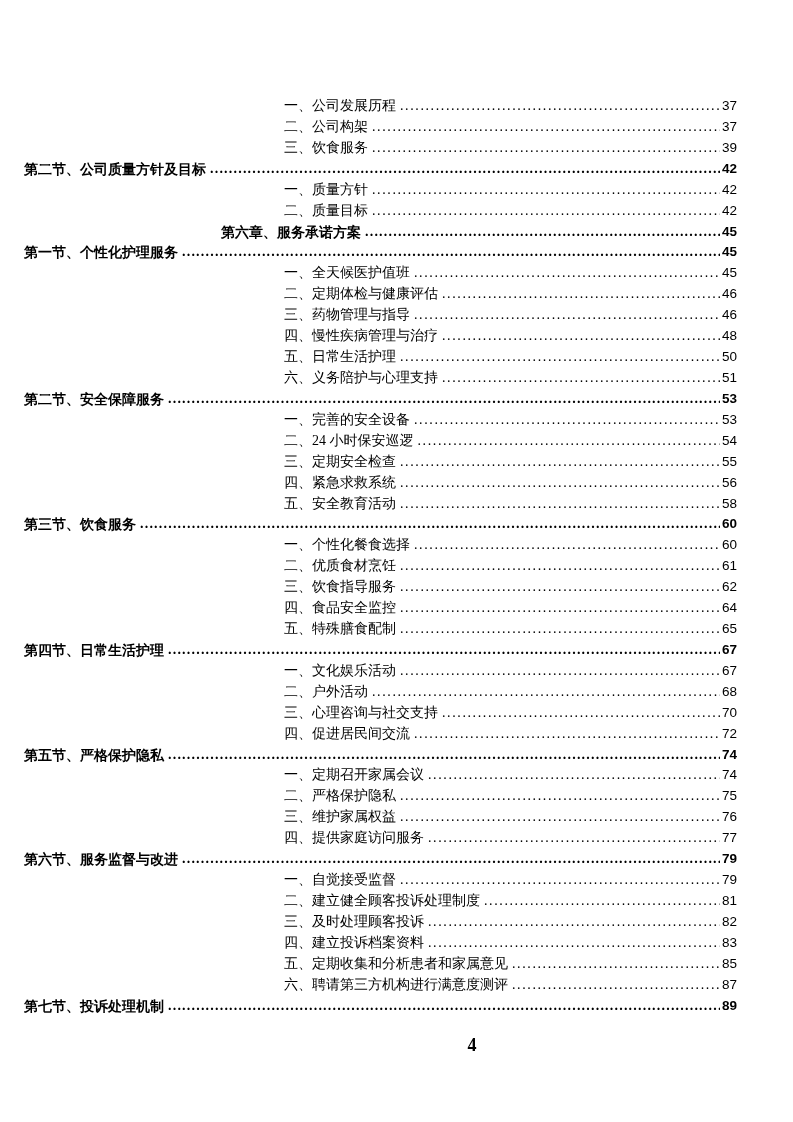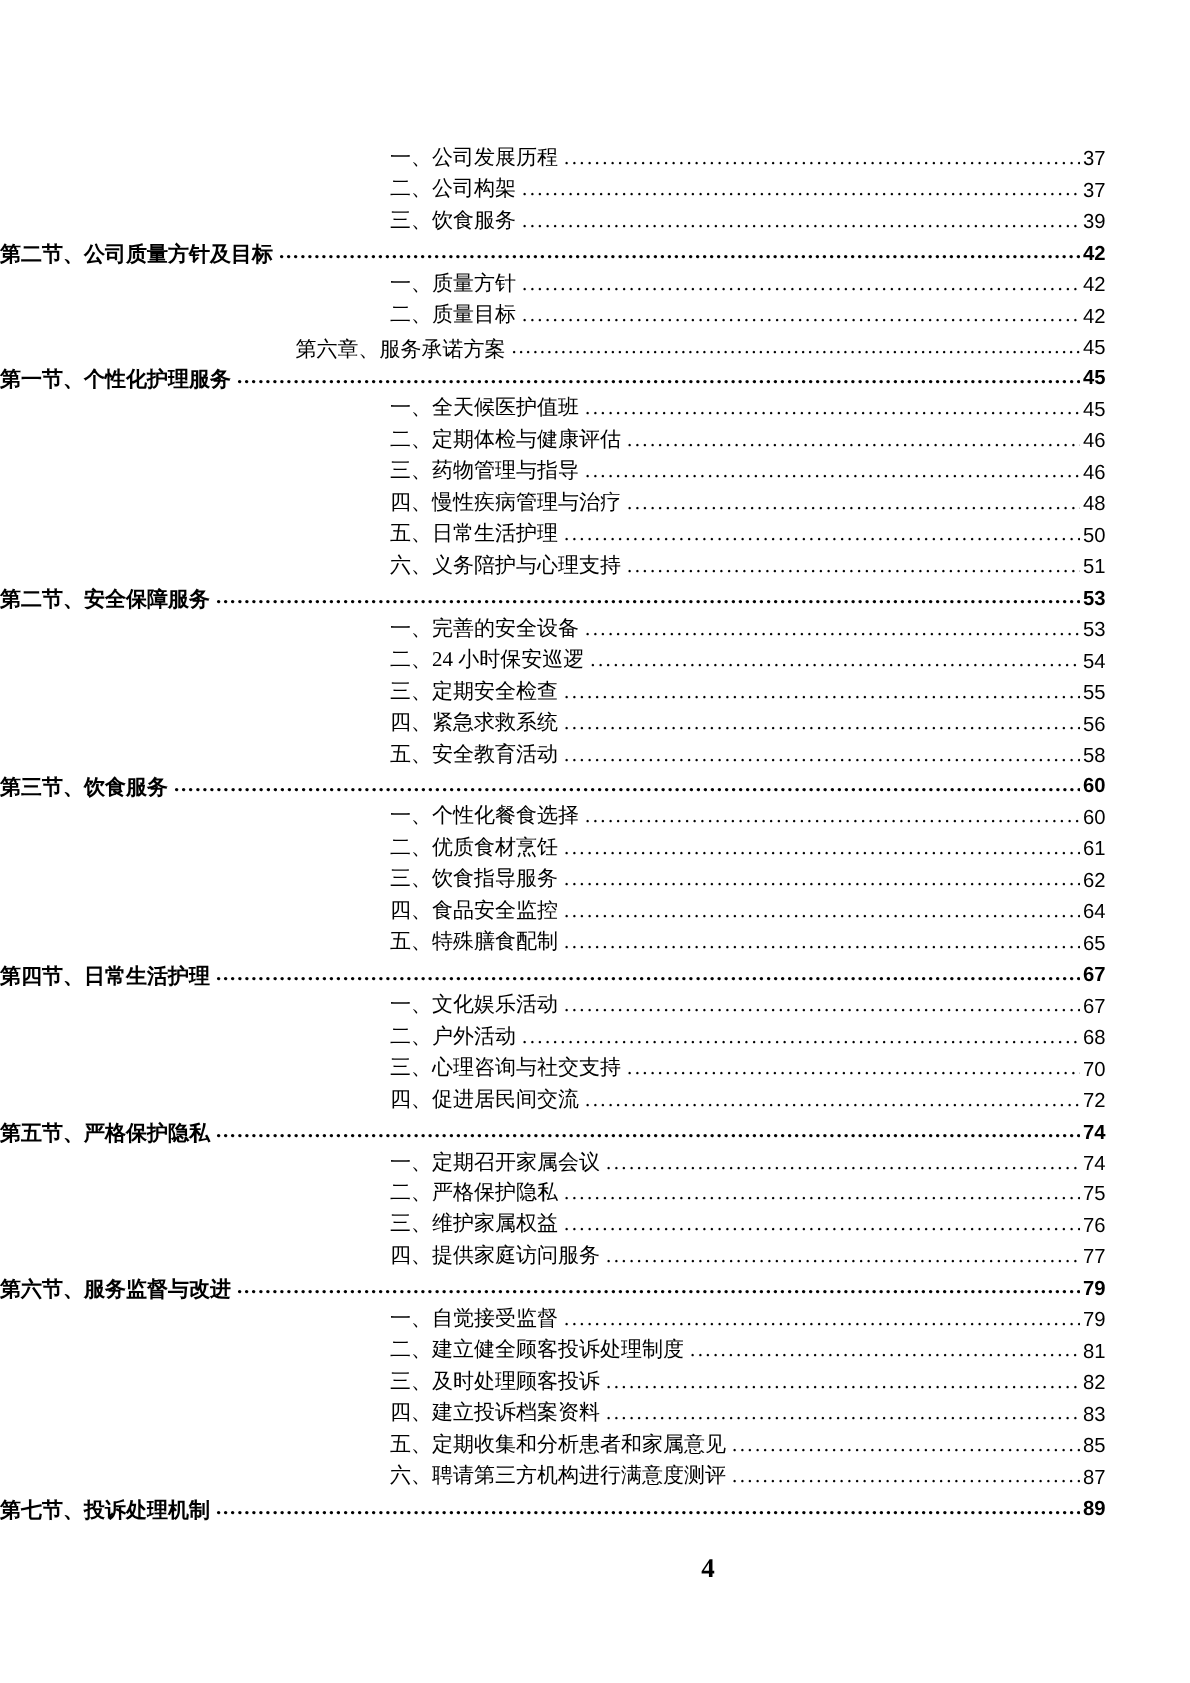--- a/index.html
+++ b/index.html
@@ -18,30 +18,31 @@
     background: #ffffff;
   }
   .toc {
     position: absolute;
     top: 96px;
     left: 0;
     width: 737px;
   }
   .toc-row {
     display: flex;
-    align-items: center;
+    align-items: flex-end;
     height: 20.93px;
     line-height: 20.93px;
     font-size: 14px;
     white-space: nowrap;
     cursor: pointer;
+    margin-left: 24px;
   }
   .toc-row.chapter {
     padding-left: 197px;
-    font-weight: normal;
+    font-weight: bold;
     font-family: "Liberation Sans", "DejaVu Sans", sans-serif;
   }
   .toc-row.section {
     font-weight: bold;
     font-family: "Liberation Sans", "DejaVu Sans", sans-serif;
   }
   .toc-row.item {
     padding-left: 260px;
     font-weight: normal;
   }

